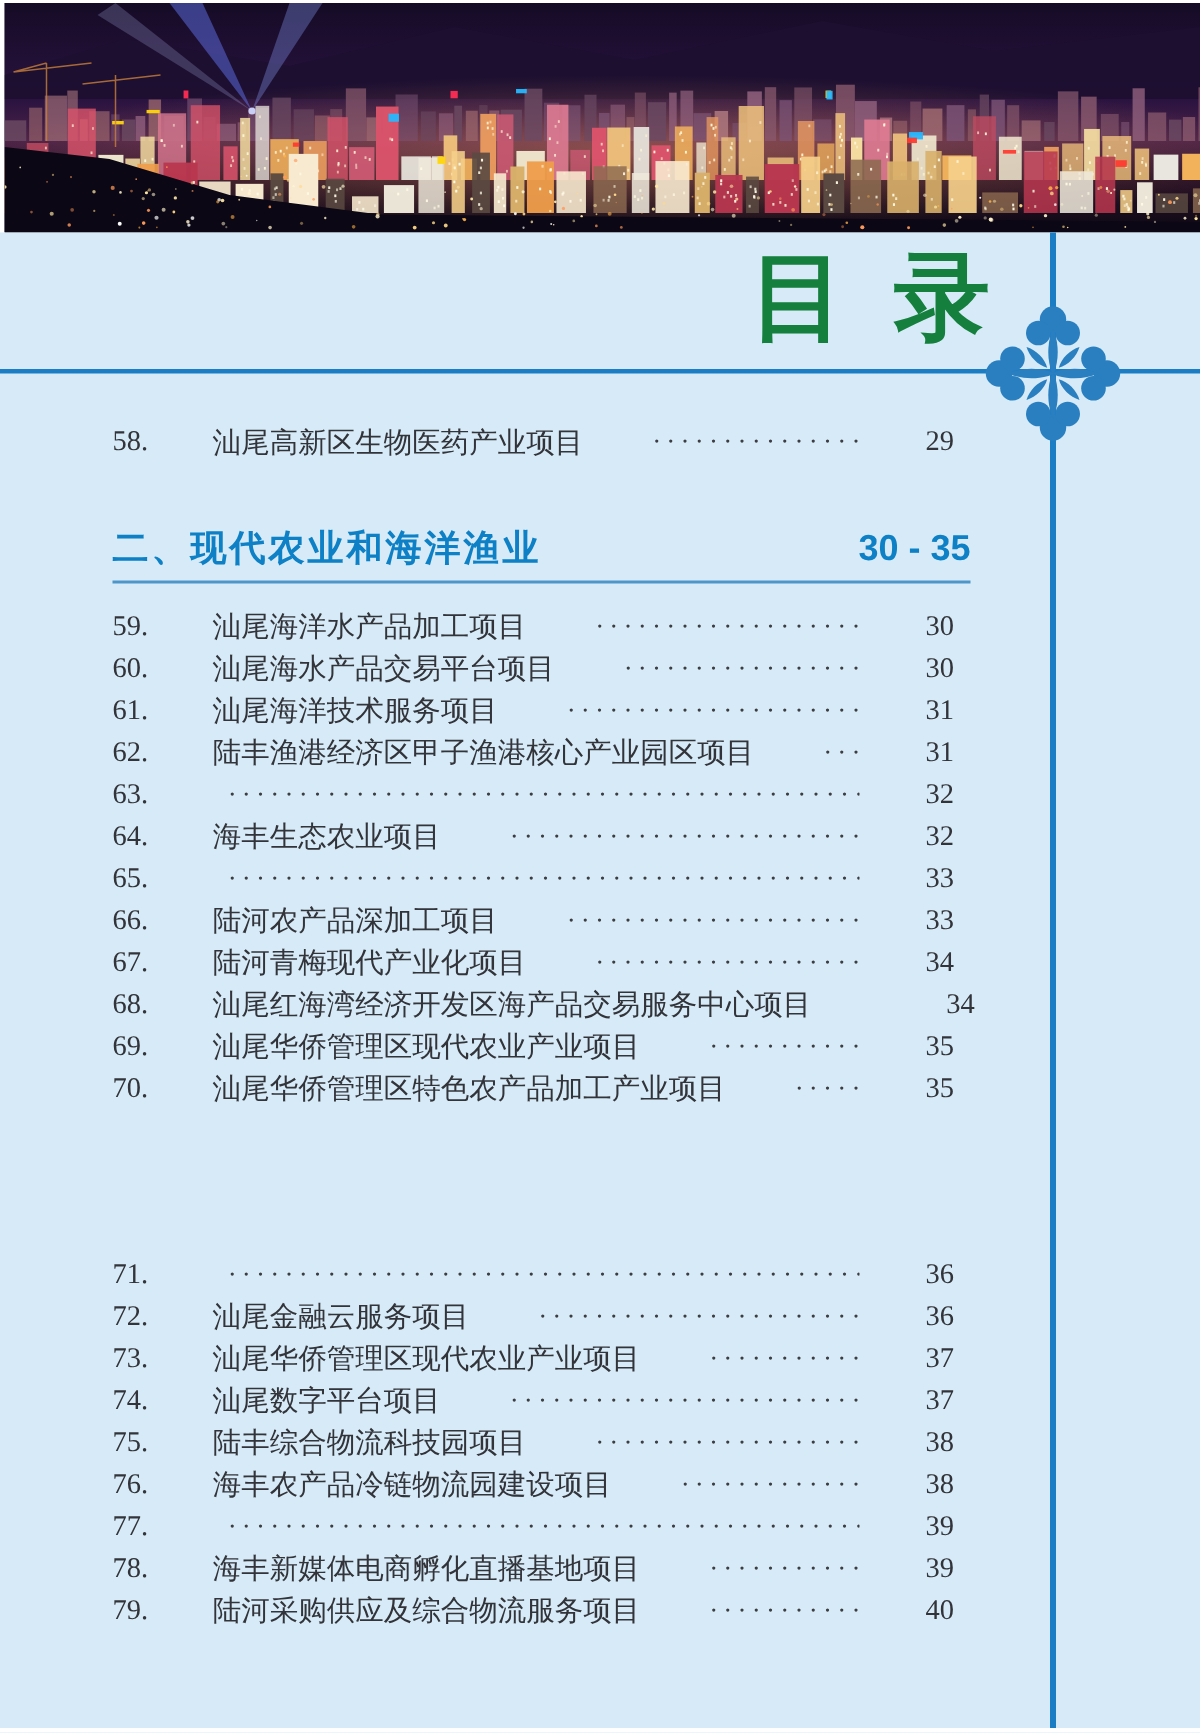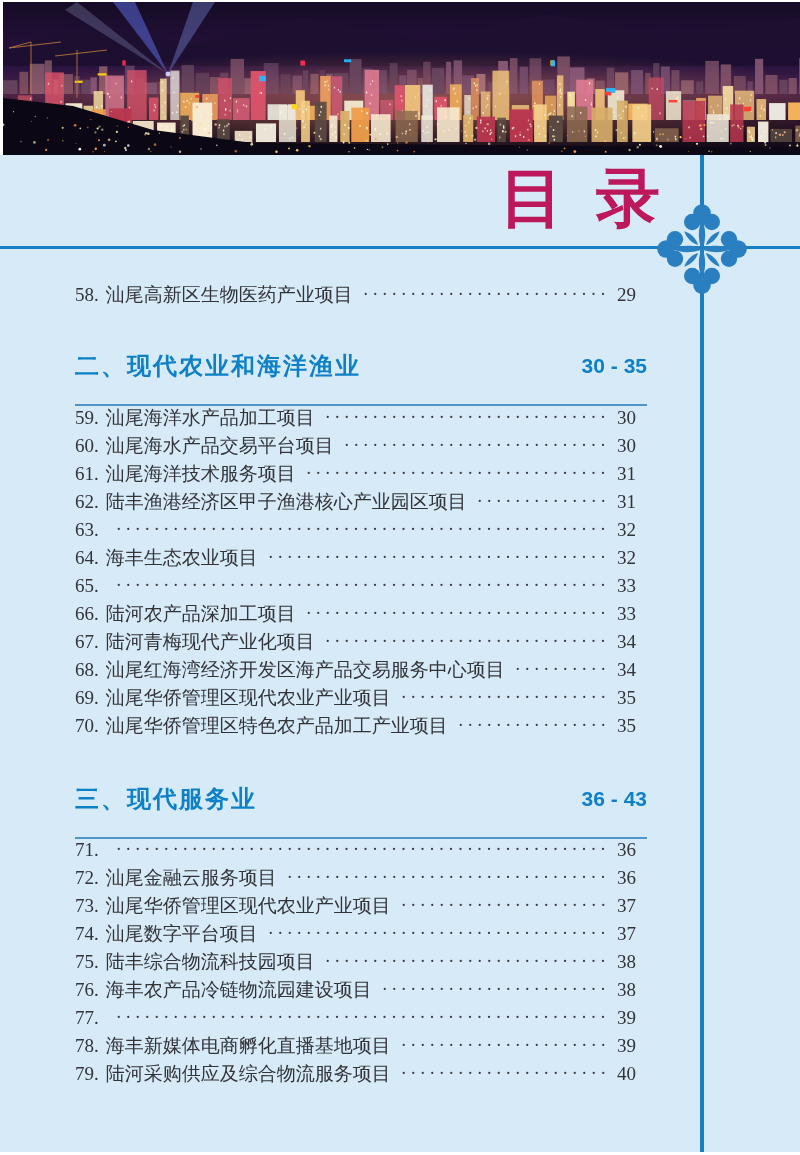--- a/index.html
+++ b/index.html
@@ -24,42 +24,42 @@
   .blue-area{position:absolute;top:155px;left:0;right:0;bottom:3px;
              background:var(--bg-blue);}
   .vline{position:absolute;left:700px;top:0;bottom:0;width:4px;
          background:var(--line-blue);}
   .hline{position:absolute;left:0;right:0;top:91px;height:3px;
          background:var(--line-blue);}
 
   .doc-title{position:absolute;top:8px;left:486px;width:188px;height:72px;
              line-height:72px;text-align:center;
              font-family:"Liberation Serif","DejaVu Serif",serif;
-             font-weight:700;font-size:64px;color:#be185d;word-spacing:16px;
+             font-weight:700;font-size:64px;color:#15803d;word-spacing:16px;
              white-space:nowrap;}
 
   .ornament{position:absolute;left:654px;top:46px;width:96px;height:96px;}
 
   
   .toc-block{position:absolute;left:75px;width:572px;}
   #standalone-list{top:126px;}
   #section-hdr-0{top:198px;}
   #list-0{top:249px;}
   #section-hdr-1{top:631px;}
   #list-1{top:681px;}
 
   .section-hdr{display:flex;justify-content:space-between;align-items:flex-end;
-               padding-bottom:25px;border-bottom:2px solid var(--rule-blue);
+               padding-bottom:8px;border-bottom:2px solid var(--rule-blue);
                font-family:"Liberation Sans","DejaVu Sans",sans-serif;
                font-weight:700;color:var(--section-blue);}
   .section-label{font-size:24px;letter-spacing:2px;line-height:26px;}
-  .section-range{font-size:21px;line-height:26px;}
+  .section-range{font-size:24px;line-height:26px;}
 
   .toc-row{display:flex;align-items:center;height:28px;
-           font-size:19px;color:var(--text-dark);}
+           font-size:19px;color:var(--text-dark);gap:36px;}
   .toc-num{margin-right:7px;white-space:nowrap;}
   .toc-title{white-space:nowrap;}
   .toc-leader{flex:1;overflow:hidden;white-space:nowrap;
               margin:0 8px 0 10px;font-size:18px;letter-spacing:3.5px;
               color:#3c3c42;transform:translateY(-1px);}
   .toc-page{min-width:30px;text-align:left;white-space:nowrap;}
 </style>
 </head>
 <body>
 
@@ -906,24 +906,20 @@
         <span class="toc-page">35</span>
       </div>
       <div class="toc-row">
         <span class="toc-num">70.</span>
         <span class="toc-title">汕尾华侨管理区特色农产品加工产业项目</span>
         <span class="toc-leader">················································································</span>
         <span class="toc-page">35</span>
       </div>
     </div>
 
-  <div id="section-hdr-1" class="toc-block section-hdr">
-    <span class="section-label">三、现代服务业</span>
-    <span class="section-range">36 - 43</span>
-  </div>
   <div id="list-1" class="toc-block">
       <div class="toc-row">
         <span class="toc-num">71.</span>
         <span class="toc-leader">················································································</span>
         <span class="toc-page">36</span>
       </div>
       <div class="toc-row">
         <span class="toc-num">72.</span>
         <span class="toc-title">汕尾金融云服务项目</span>
         <span class="toc-leader">················································································</span>

